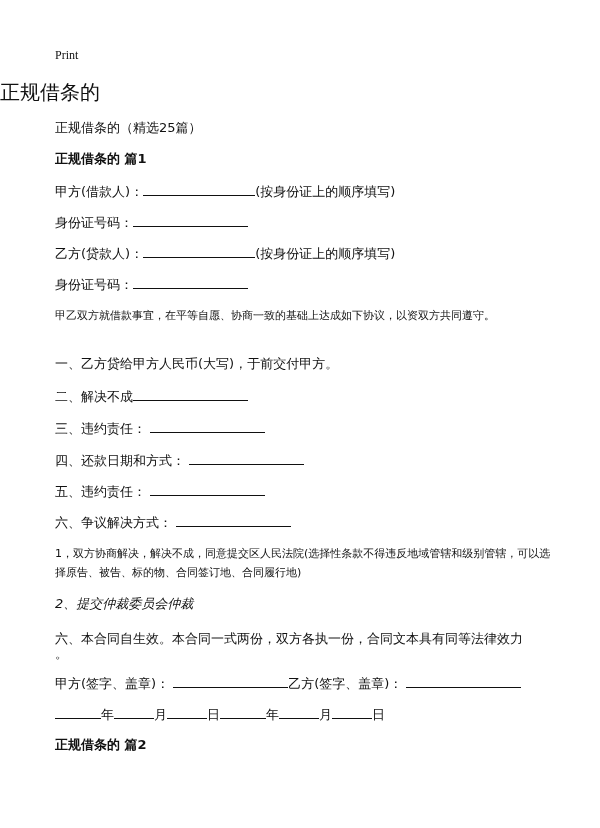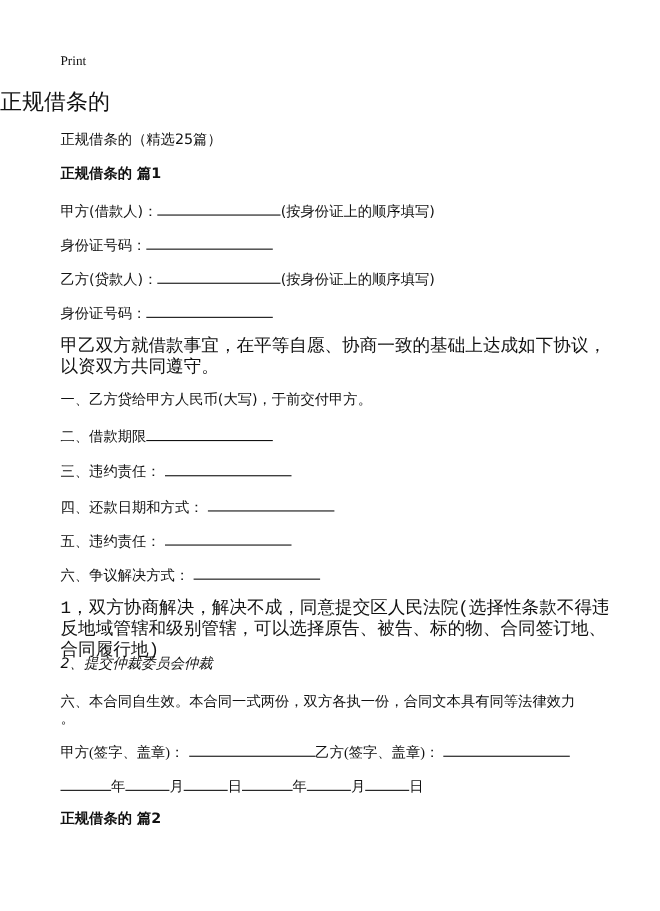--- a/index.html
+++ b/index.html
@@ -3,21 +3,21 @@
 <meta charset="utf-8">
 <style>
   html, body { margin:0; padding:0; }
   body { width:600px; height:828px; background:#ffffff; position:relative; overflow:hidden;
          font-family:"DejaVu Sans", sans-serif; color:#111; }
   .line { position:absolute; left:55px; font-size:13px; line-height:16px; white-space:nowrap; }
   .print { font-family:"Liberation Serif", serif; font-size:12px; top:47px; }
   .title { position:absolute; left:0; width:600px; text-align:left; top:80px; font-size:20px; line-height:24px; }
   .bold { font-weight:bold;text-align:center; }
   .blank { display:inline-block; border-bottom:1px solid #111; height:12px; vertical-align:baseline; }
-  .para { position:absolute; left:55px; width:500px; font-size:16px; line-height:19px;font-family:Liberation Mono, monospace; }
+  .para { position:absolute; left:55px; width:500px; font-size:11px; line-height:19px; }
 </style>
 </head>
 <body>
 
 <div class="line print">Print</div>
 
 <div class="title">正规借条的</div>
 
 <div class="line" style="top:120px;text-align:center;">正规借条的（精选25篇）</div>
 
@@ -37,21 +37,21 @@
 
 <div class="line" style="top:276px;">
   <span>身份证号码：</span><span class="blank" style="width:115px;"></span>
 </div>
 
 <div class="para" style="top:306px;">甲乙双方就借款事宜，在平等自愿、协商一致的基础上达成如下协议，以资双方共同遵守。</div>
 
 <div class="line" style="top:356px;">一、乙方贷给甲方人民币(大写)，于前交付甲方。</div>
 
 <div class="line" style="top:388px;">
-  <span>二、借款期限</span><span class="blank" style="width:115px;"></span>
+  <span>二、解决不成</span><span class="blank" style="width:115px;"></span>
 </div>
 
 <div class="line" style="top:420px;">
   <span>三、违约责任：</span><span class="blank" style="width:115px; margin-left:4px;"></span>
 </div>
 
 <div class="line" style="top:452px;">
   <span>四、还款日期和方式：</span><span class="blank" style="width:115px; margin-left:4px;"></span>
 </div>
 
@@ -63,21 +63,21 @@
   <span>六、争议解决方式：</span><span class="blank" style="width:115px; margin-left:4px;"></span>
 </div>
 
 <div class="para" style="top:544px;">1，双方协商解决，解决不成，同意提交区人民法院(选择性条款不得违反地域管辖和级别管辖，可以选择原告、被告、标的物、合同签订地、合同履行地)</div>
 
 <div class="line" style="top:596px;font-style:italic;">2、提交仲裁委员会仲裁</div>
 
 <div class="line" style="top:631px;">六、本合同自生效。本合同一式两份，双方各执一份，合同文本具有同等法律效力</div>
 <div class="line" style="top:646px;">。</div>
 
-<div class="line" style="top:675px;font-family:Liberation Serif, serif;">
+<div class="line" style="top:675px;">
   <span>甲方(签字、盖章)：</span><span class="blank" style="width:115px; margin-left:4px;"></span><span>乙方(签字、盖章)：</span><span class="blank" style="width:115px; margin-left:4px;"></span>
 </div>
 
 <div class="line" style="top:706px;">
   <span class="blank" style="width:46px;"></span><span>年</span><span class="blank" style="width:40px;"></span><span>月</span><span class="blank" style="width:40px;"></span><span>日</span><span class="blank" style="width:46px;"></span><span>年</span><span class="blank" style="width:40px;"></span><span>月</span><span class="blank" style="width:40px;"></span><span>日</span>
 </div>
 
 <div class="line bold" style="top:737px;">正规借条的 篇2</div>
 
 </body></html>

